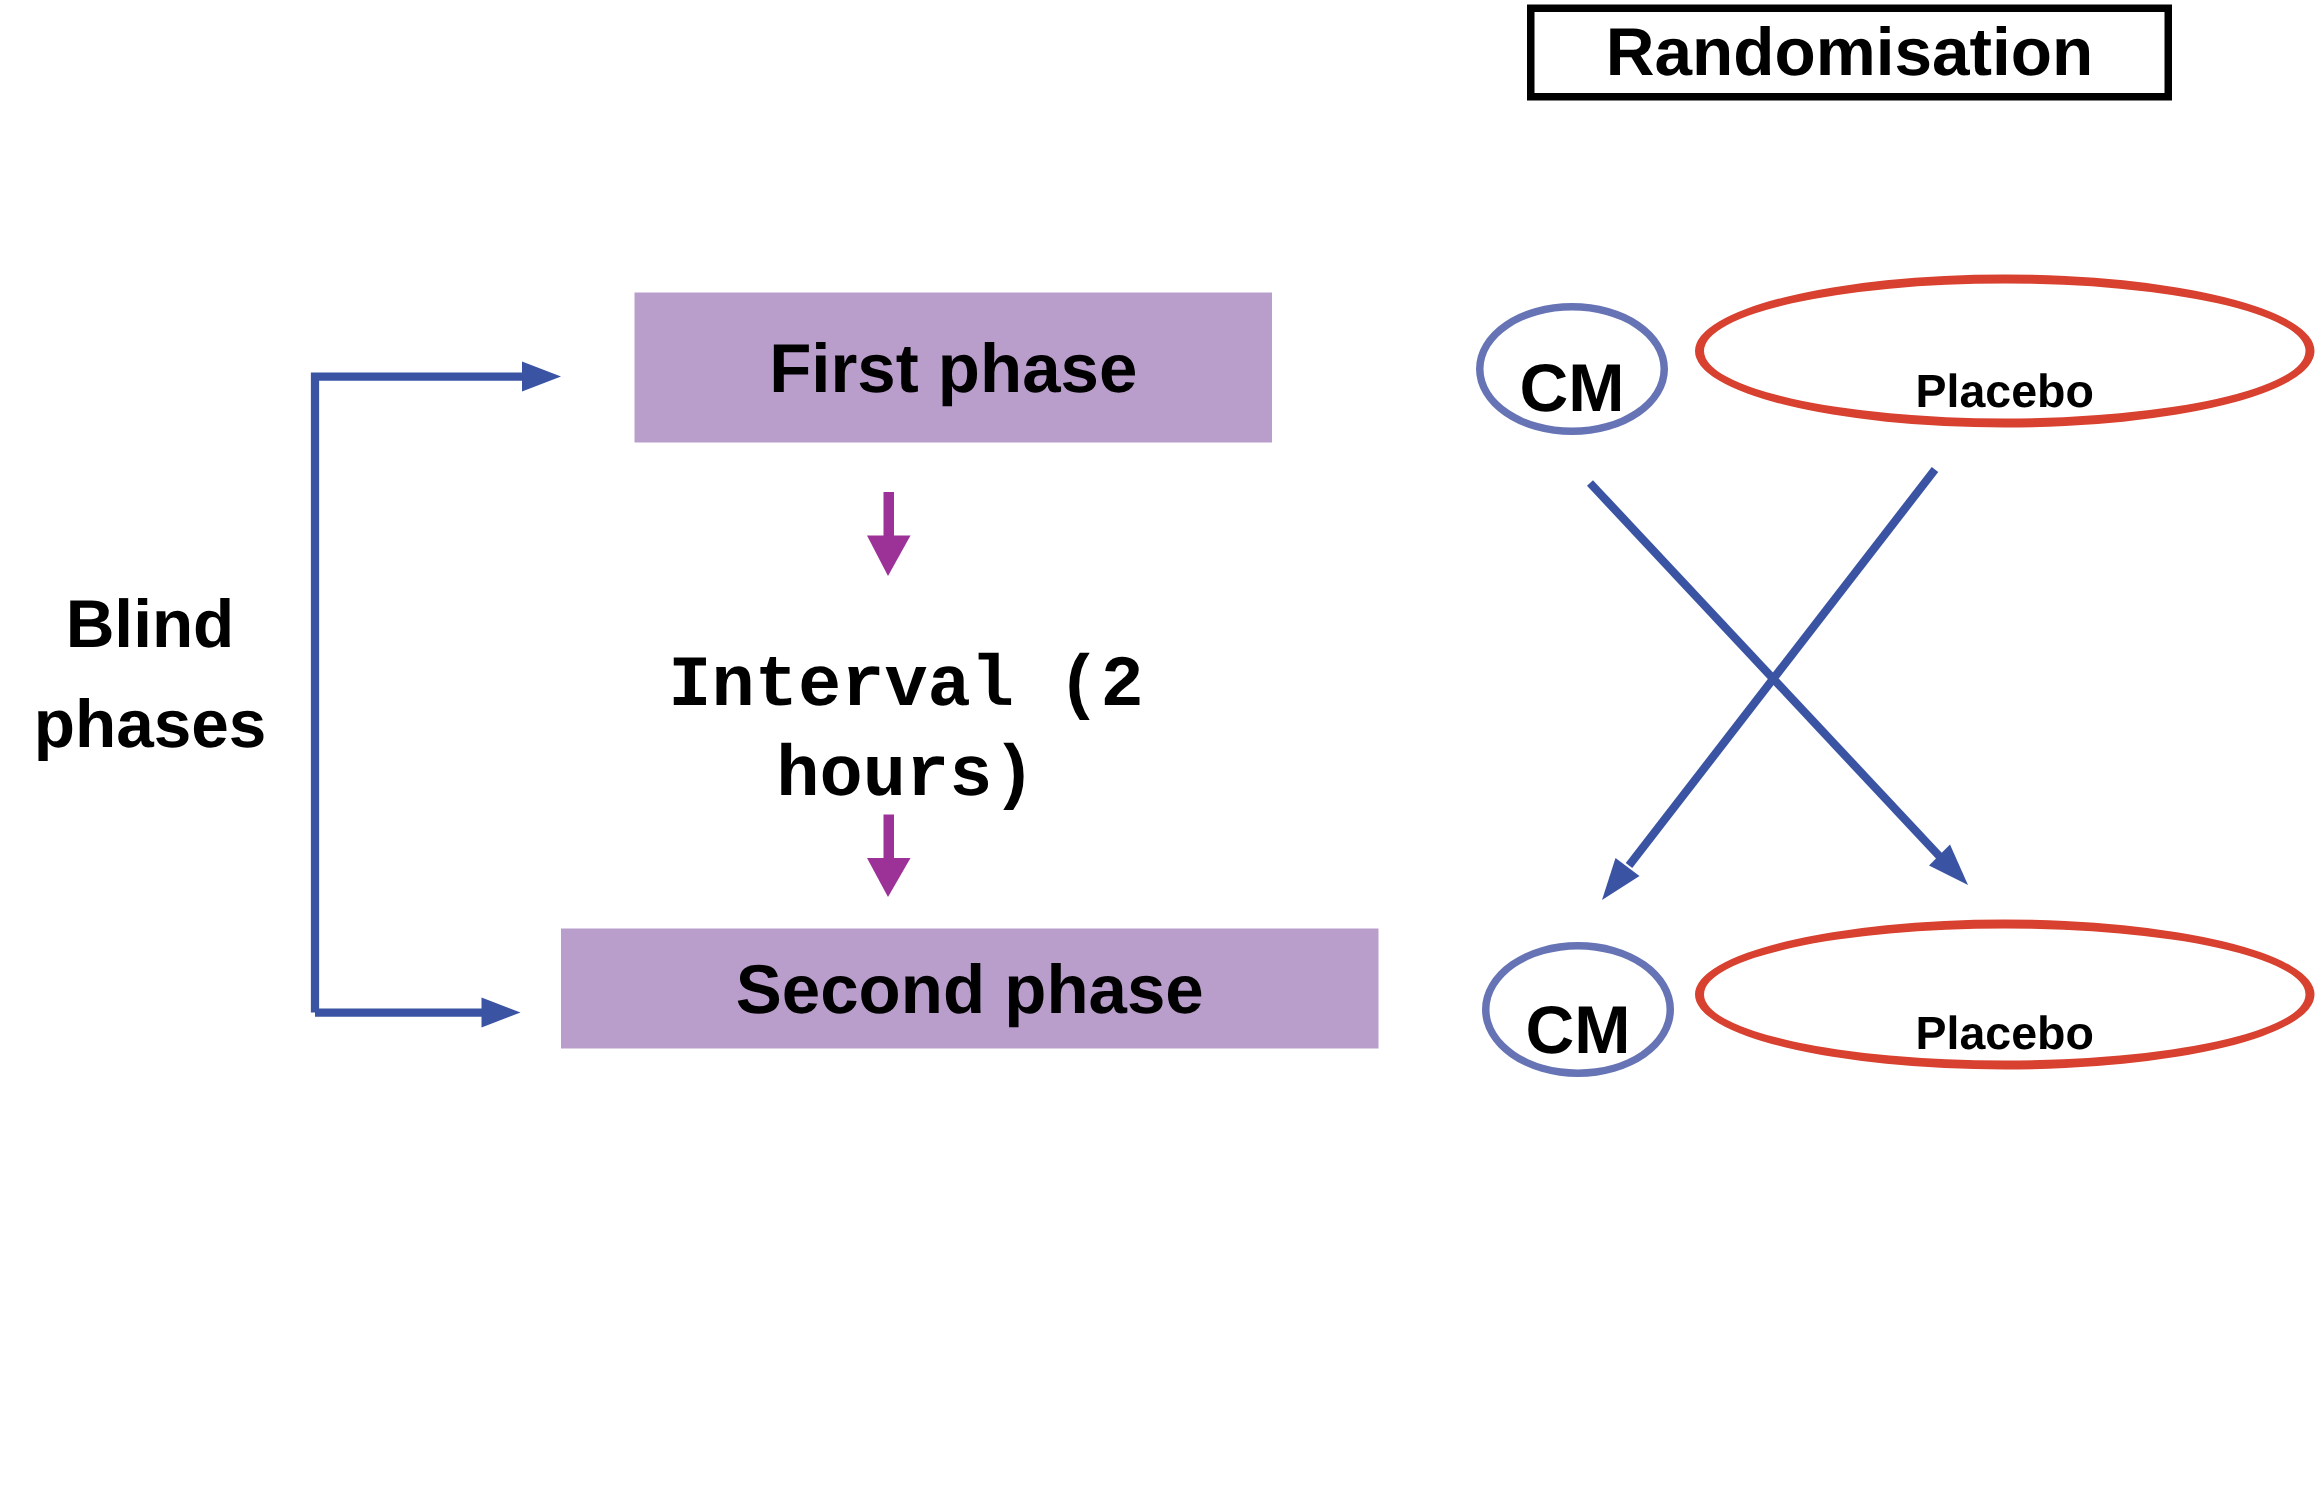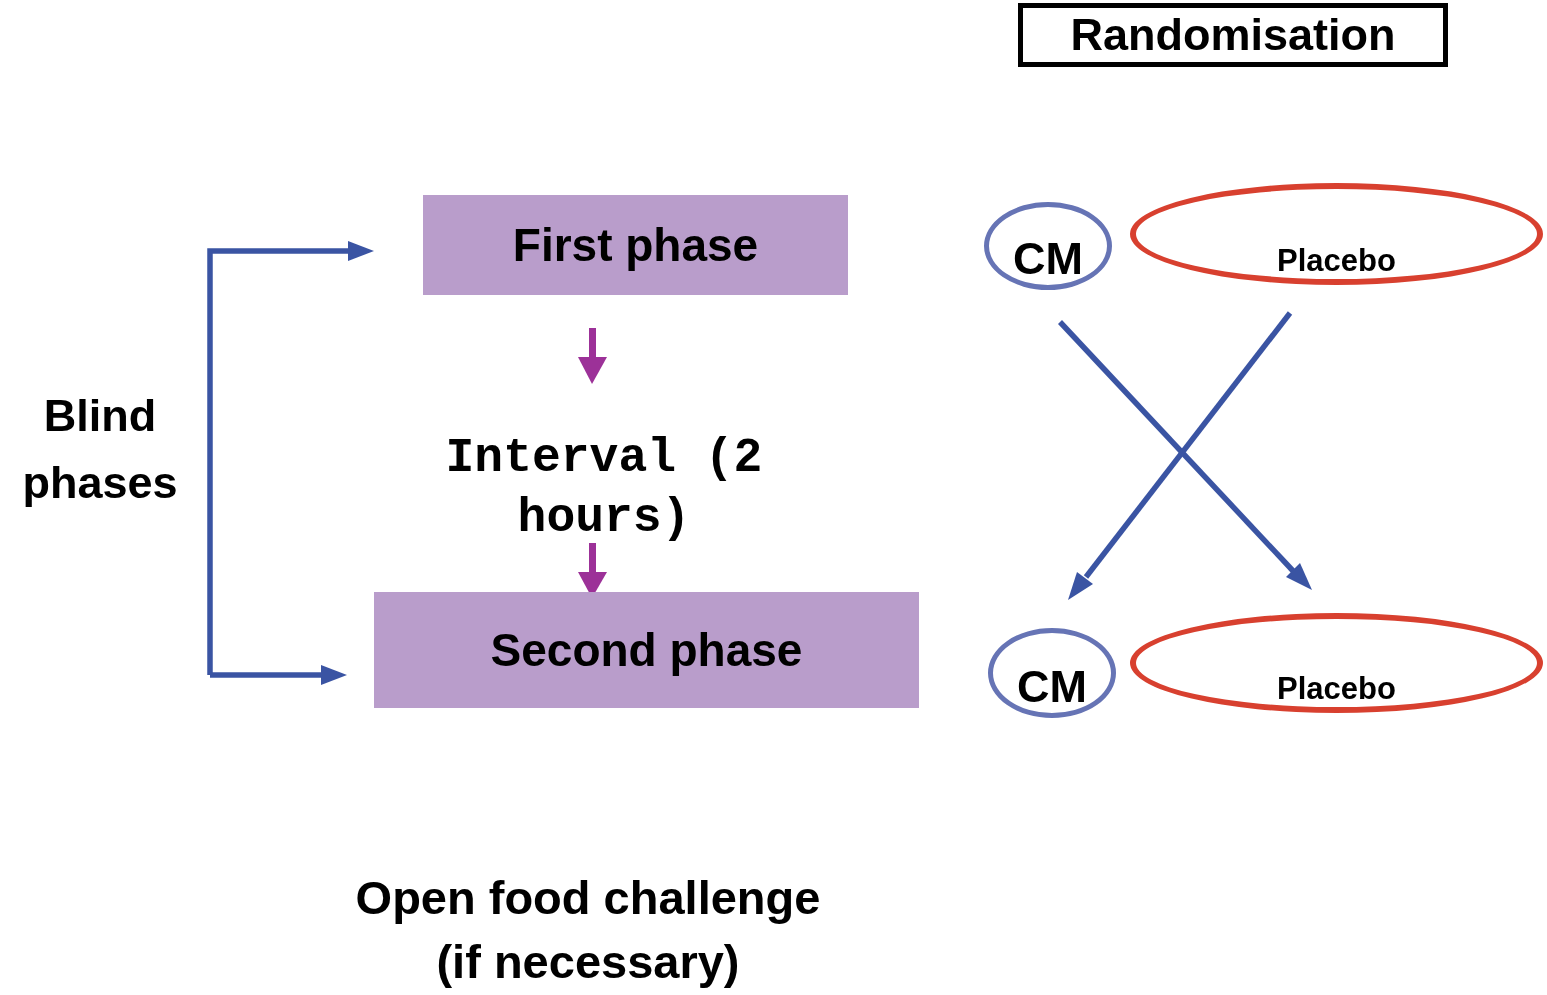--- a/index.html
+++ b/index.html
@@ -38,21 +38,21 @@
     font-size: 45px; font-weight: bold;
   }
   .phase-box {
     background: var(--phase-box-fill, #b99dcb);
     display: flex; align-items: center; justify-content: center;
     font-size: 46px; font-weight: bold;
     box-sizing: border-box;
     margin-left: 26px;
   }
   #first-phase-box  { left: 397px; top: 195px; width: 425px; height: 100px; }
-  #second-phase-box { left: 348px; top: 592px; width: 545px; height: 116px; }
+  #second-phase-box { left: 348px; top: 619px; width: 545px; height: 80px; }
   #interval-label {
     left: 354px; top: 428px; width: 500px;
     font-size: 48px; line-height: 60px; font-family: Liberation Mono, monospace;
   }
   #blind-label {
     left: 0px; top: 382px; width: 200px;
     font-size: 45px; line-height: 67px;
   }
   #open-challenge-label {
     left: 238px; top: 866px; width: 700px;
@@ -127,22 +127,20 @@
 
   <div id="interval-label" class="abs txt">Interval (2 hours)</div>
 
   <div id="second-phase-box" class="abs phase-box">
     <span>Second phase</span>
   </div>
 
   <div id="blind-label" class="abs txt">Blind
 phases</div>
 
-  <div id="open-challenge-label" class="abs txt">Open food challenge
-(if necessary)</div>
 
   <div id="cm-top" class="abs ellipse cm-ellipse">
     <span>CM</span>
   </div>
   <div id="placebo-top" class="abs ellipse placebo-ellipse">
     <span>Placebo</span>
   </div>
   <div id="cm-bottom" class="abs ellipse cm-ellipse">
     <span>CM</span>
   </div>

